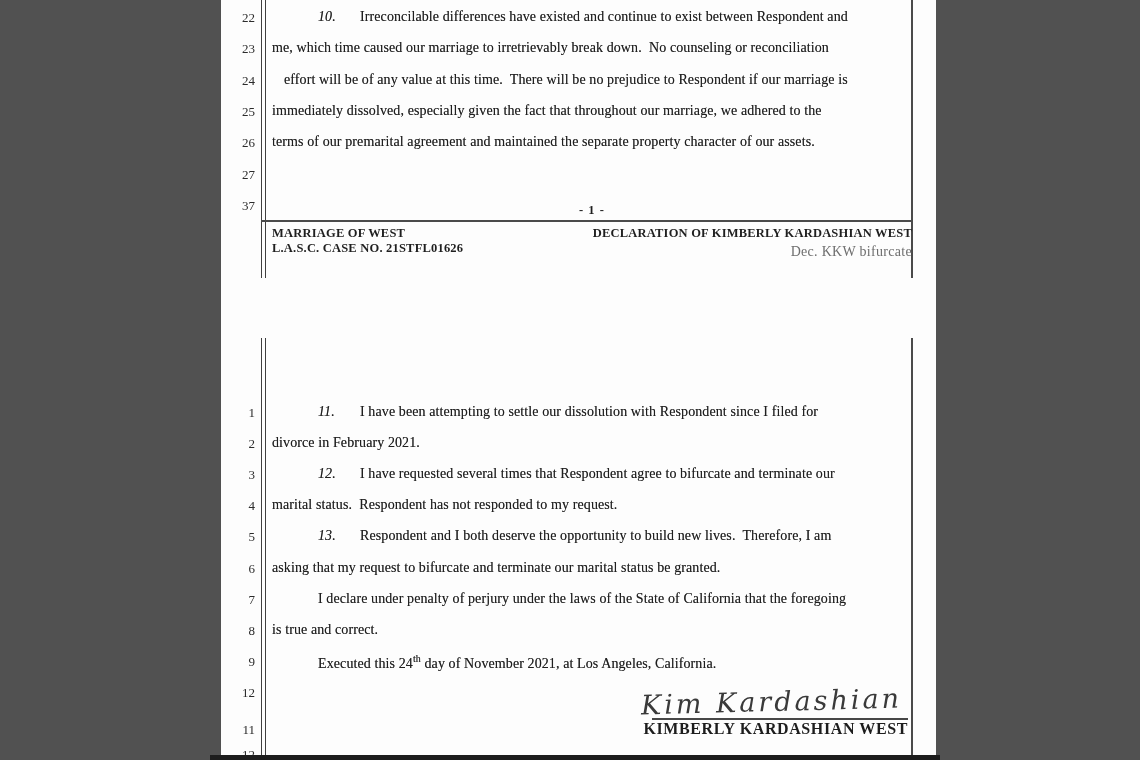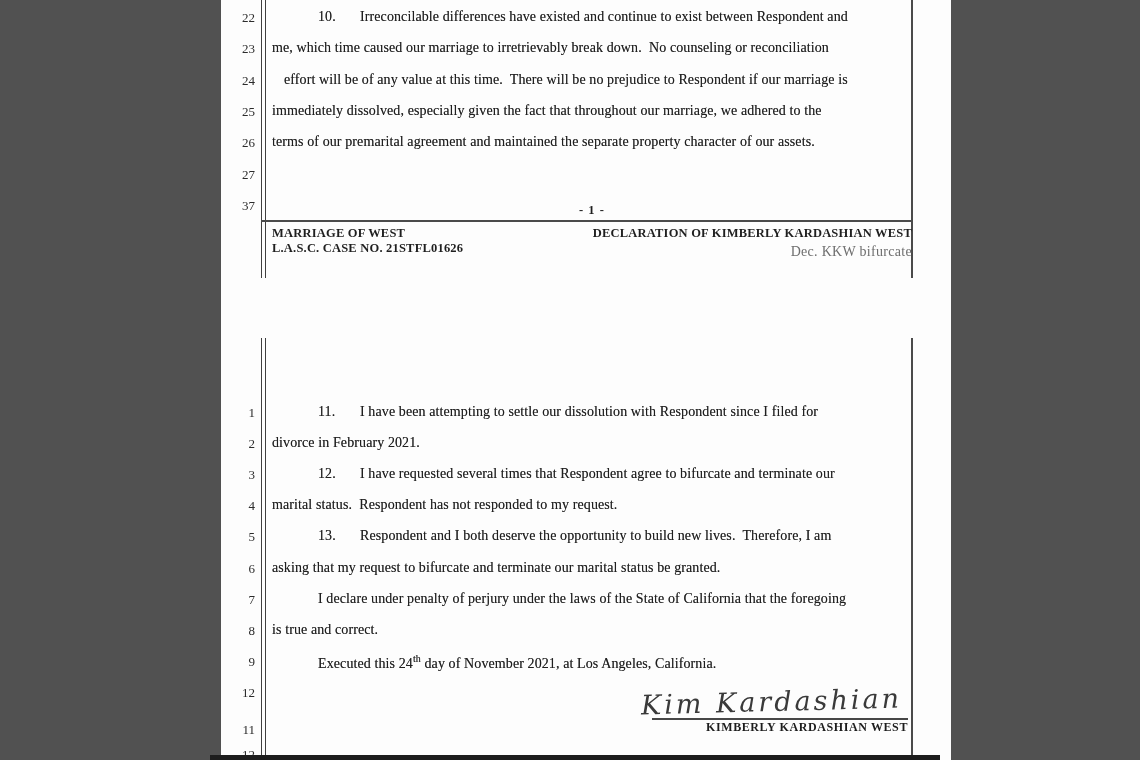--- a/index.html
+++ b/index.html
@@ -9,21 +9,20 @@
   body{
     width:1140px;height:760px;position:relative;overflow:hidden;
     background:var(--bg);
     font-family:"Liberation Serif","DejaVu Serif",serif;
     color:var(--ink);
   }
   .doc{
     position:absolute;left:221px;top:0;width:715px;height:760px;
     background:var(--paper);
     filter:blur(0.2px);
-    padding-left:15px;
   }
   .page{position:absolute;left:0;width:715px;}
   .page1{top:0;height:300px;}
   .page2{top:338px;height:417px;}
   .gutter{position:absolute;left:0;top:0;width:36px;height:100%;}
   .linenum{
     position:absolute;right:2px;font-size:13px;color:#2b2b2b;
     font-family:"Liberation Serif",serif;
   }
   .dblrule{
@@ -31,21 +30,21 @@
     border-left:1.5px solid var(--rule);border-right:1px solid var(--rule);
   }
   .rrule{position:absolute;left:690px;top:0;width:2px;background:#4a4a4a;}
   .bodytext{position:absolute;left:51px;top:0;width:641px;height:100%;}
   .tline{
     position:absolute;left:0;width:100%;white-space:pre;
     font-size:14px;letter-spacing:0.1px;color:var(--ink);
     text-shadow:0 0 0.5px rgba(20,20,20,0.55);
   }
   .tline.ind{padding-left:46px;}
-  .pnum{display:inline-block;min-width:42px;}
+  .pnum{display:inline-block;min-width:42px;font-style:italic;}
   sup{font-size:10px;}
   
   .pg-center{
     position:absolute;left:51px;top:203px;width:640px;text-align:center;
     font-size:12.5px;font-weight:700;letter-spacing:1px;
   }
   .footer-rule{
     position:absolute;left:40px;top:220px;width:652px;height:2px;background:#4b4b4b;
   }
   .foot-left{
@@ -65,21 +64,21 @@
     position:absolute;right:34px;top:348px;
     font-family:"DejaVu Serif","Liberation Serif",serif;
     font-style:italic;font-size:27px;letter-spacing:3px;color:#3a3a3a;
     transform:rotate(-1.5deg);white-space:nowrap;
   }
   .sig-line{
     position:absolute;right:28px;top:380px;width:256px;height:1.5px;background:#474747;
   }
   .sig-typed{
     position:absolute;right:28px;top:382px;
-    font-size:12px;font-weight:600;letter-spacing:0.6px;color:#1d1d1d;white-space:nowrap;
+    font-size:16px;font-weight:600;letter-spacing:0.6px;color:#1d1d1d;white-space:nowrap;
   }
   .bottom-edge{
     position:absolute;left:210px;top:755px;width:730px;height:5px;background:#1d1d1d;
   }
 </style>
 </head>
 <body>
 
 <div class="doc">
 

